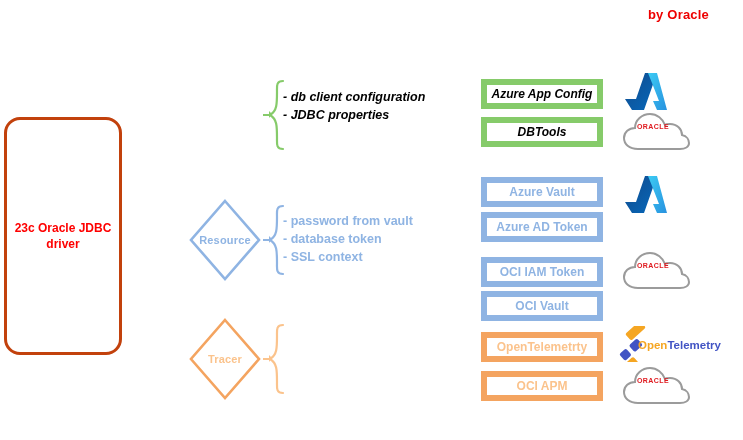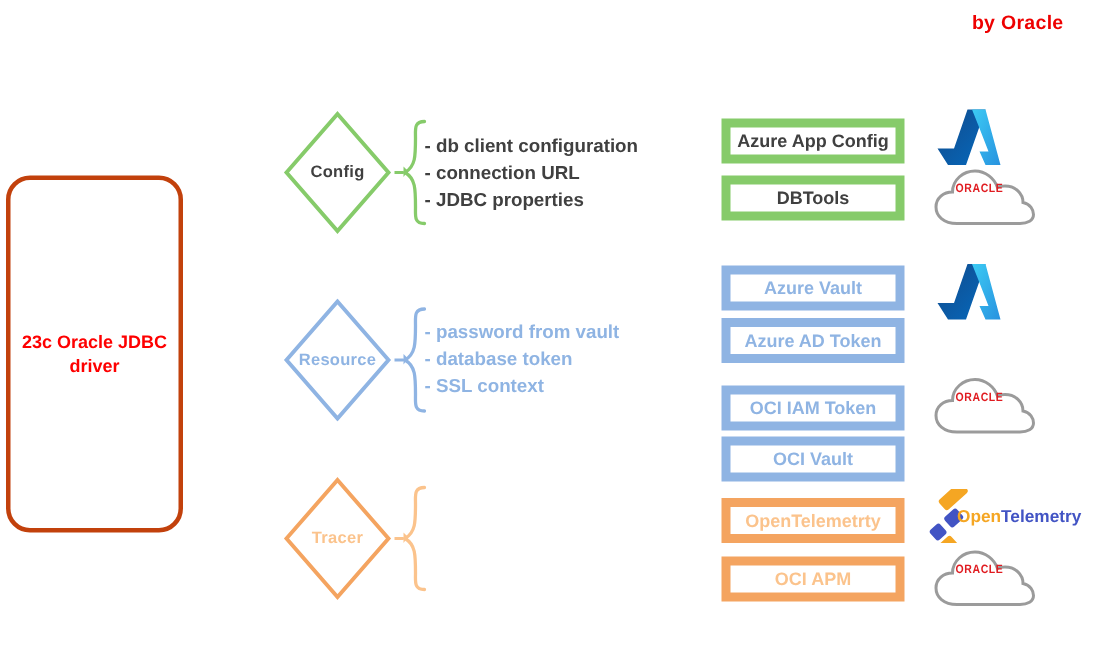--- a/index.html
+++ b/index.html
@@ -103,21 +103,21 @@
     background: #ffffff;
     display: flex;
     align-items: center;
     justify-content: center;
     font-size: 12px;
     font-weight: bold;
     white-space: nowrap;
   }
 
   
-  .c-green  { color: #404040; }
+  .c-green  { color: #000000; font-style: italic; }
   .b-green  { border-color: #86cb6a; }
   .c-blue   { color: #8fb4e3; }
   .b-blue   { border-color: #8fb4e3; }
   .c-orange { color: #fbc38c; }
   .b-orange { border-color: #f4a460; }
 
   
   .logo {
     position: absolute;
   }
@@ -142,36 +142,29 @@
 <body>
 
 <div id="canvas">
 
   <div class="by-oracle">by Oracle</div>
 
   <div class="driver-box">
     <div class="driver-box-label">23c Oracle JDBC driver</div>
   </div>
 
-  <div class="diamond-wrap" style="left:189px; top:74px;">
-    <svg class="diamond-shape" viewBox="0 0 72 82">
-      <polygon points="36,2 70,41 36,80 2,41" fill="#ffffff" stroke="#86cb6a" stroke-width="2.6"></polygon>
-    </svg>
-    <div class="diamond-label c-green">Config</div>
-  </div>
 
   <svg class="brace" style="left:261px; top:78px;" viewBox="0 0 30 74">
     <path d="M2,37 L8,37" fill="none" stroke="#86cb6a" stroke-width="2"></path>
     <path d="M8,33 L11,36 L8,40 Z" fill="#86cb6a"></path>
     <path d="M22,3 C15,3 16,8 16,14 C16,26 16,33 9,37 C16,41 16,48 16,60 C16,66 15,71 22,71" fill="none" stroke="#86cb6a" stroke-width="2.2" stroke-linecap="round"></path>
   </svg>
 
   <div class="bullets c-green" style="left:283px; top:88px;">
     <div>- db client configuration</div>
-    <div>- connection URL</div>
     <div>- JDBC properties</div>
   </div>
 
   <div class="svc-box b-green c-green" style="top:79px;">
     <span>Azure App Config</span>
   </div>
   <div class="svc-box b-green c-green" style="top:117px;">
     <span>DBTools</span>
   </div>
 

